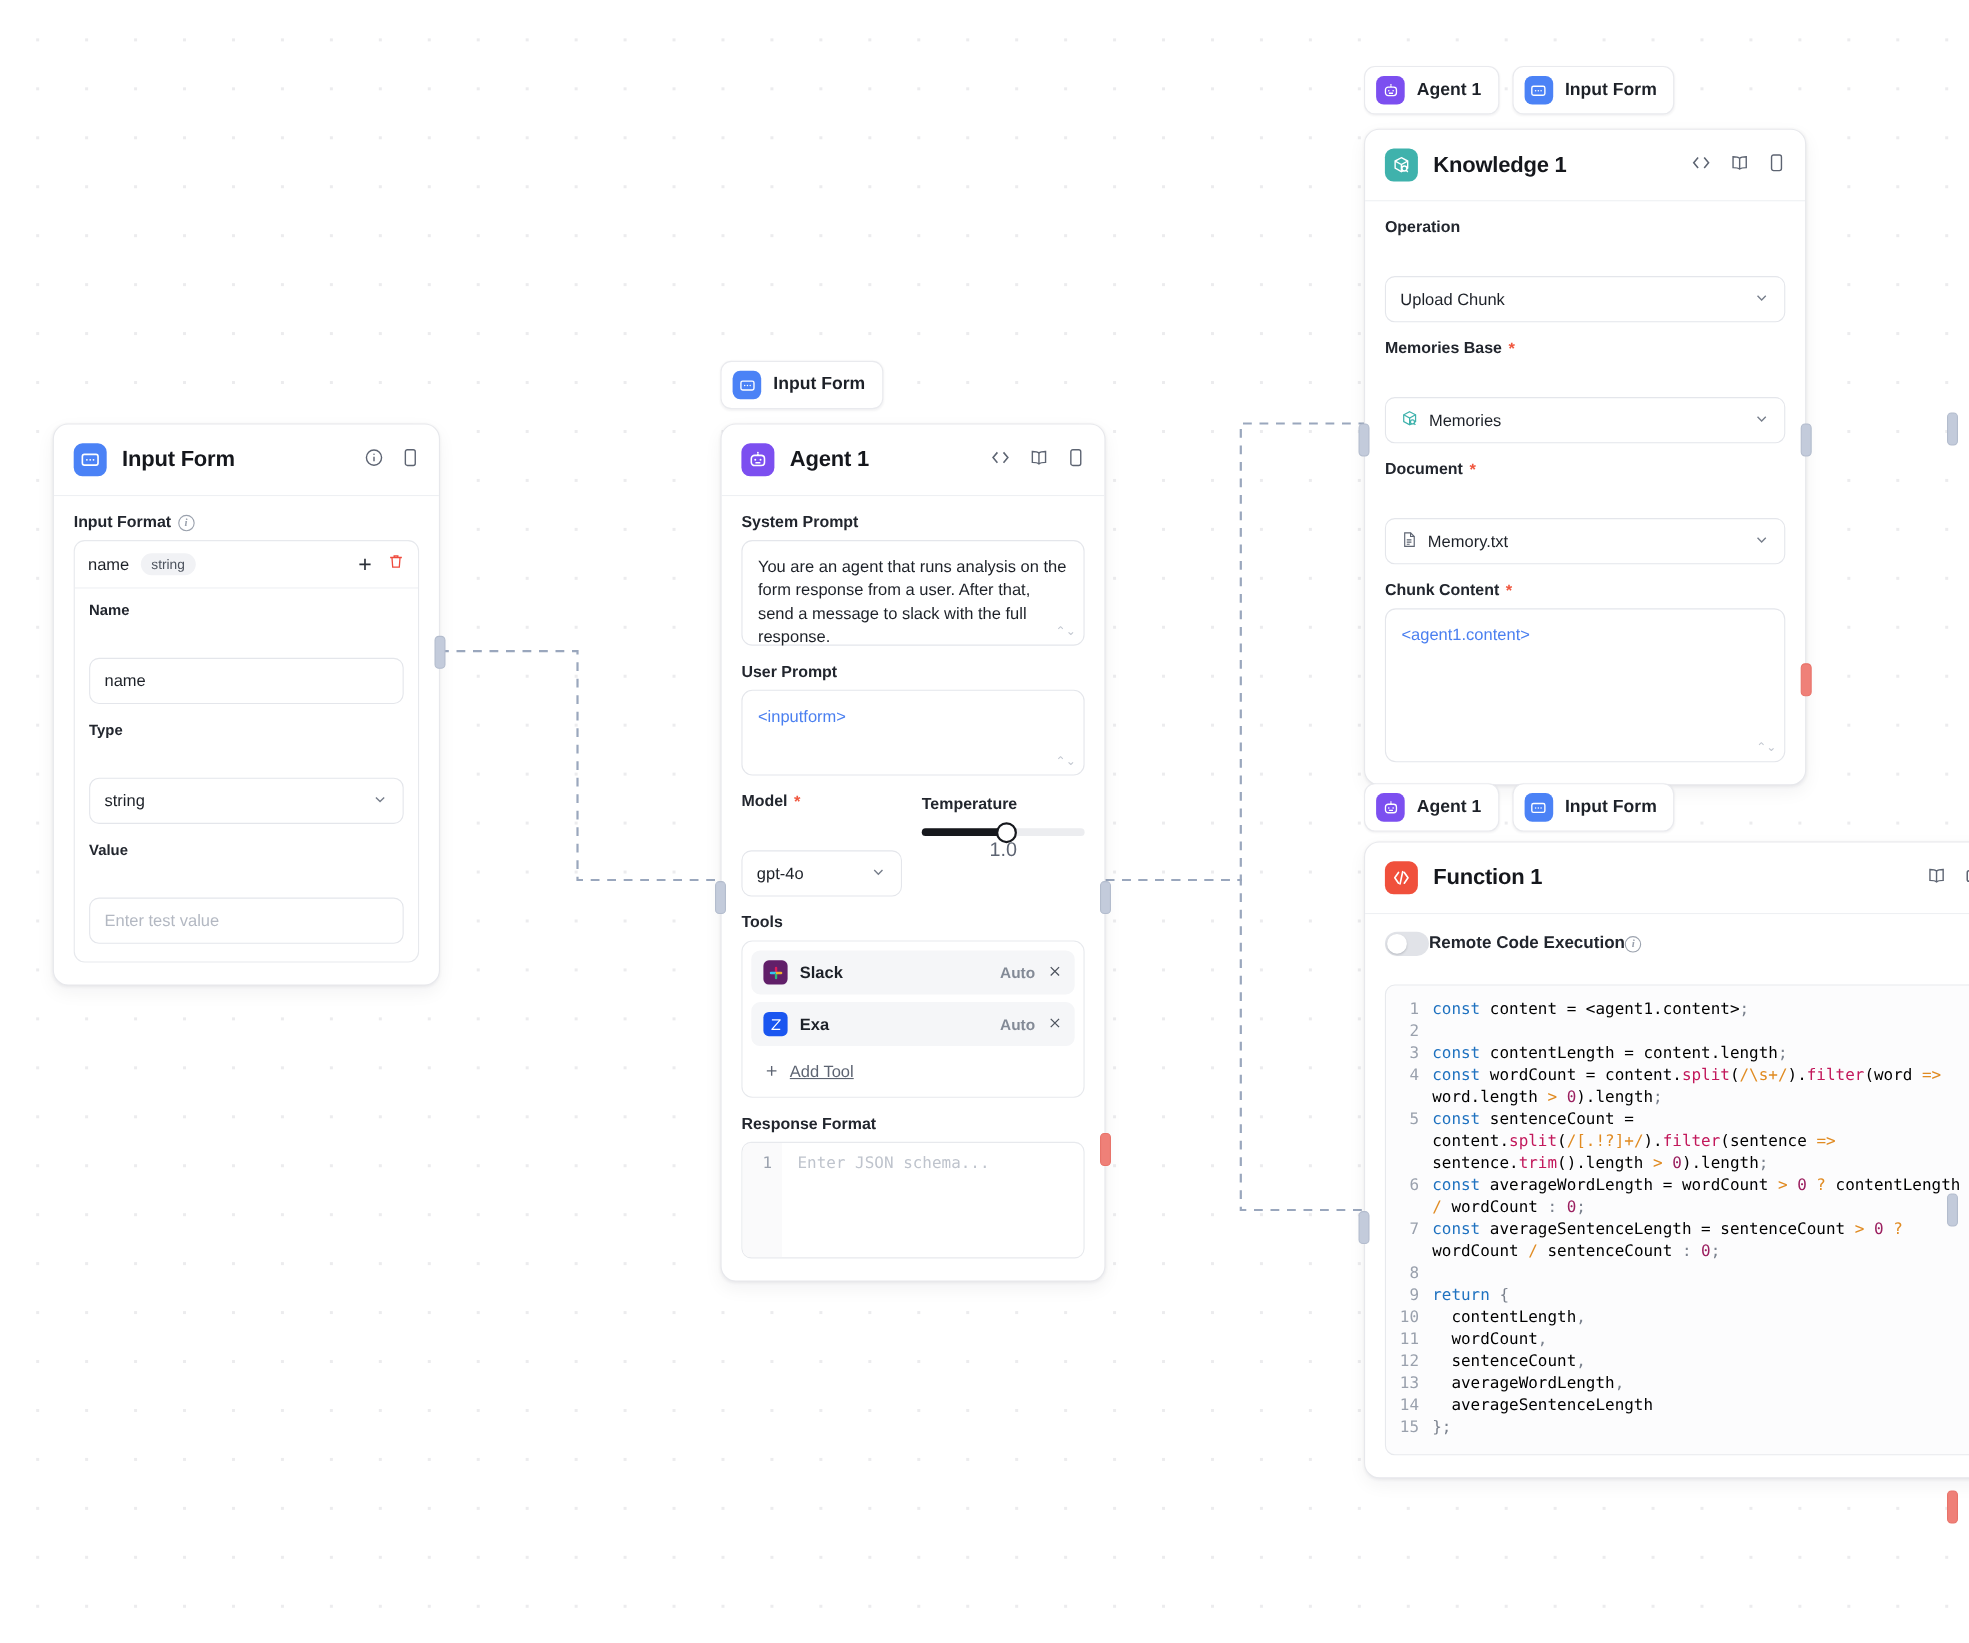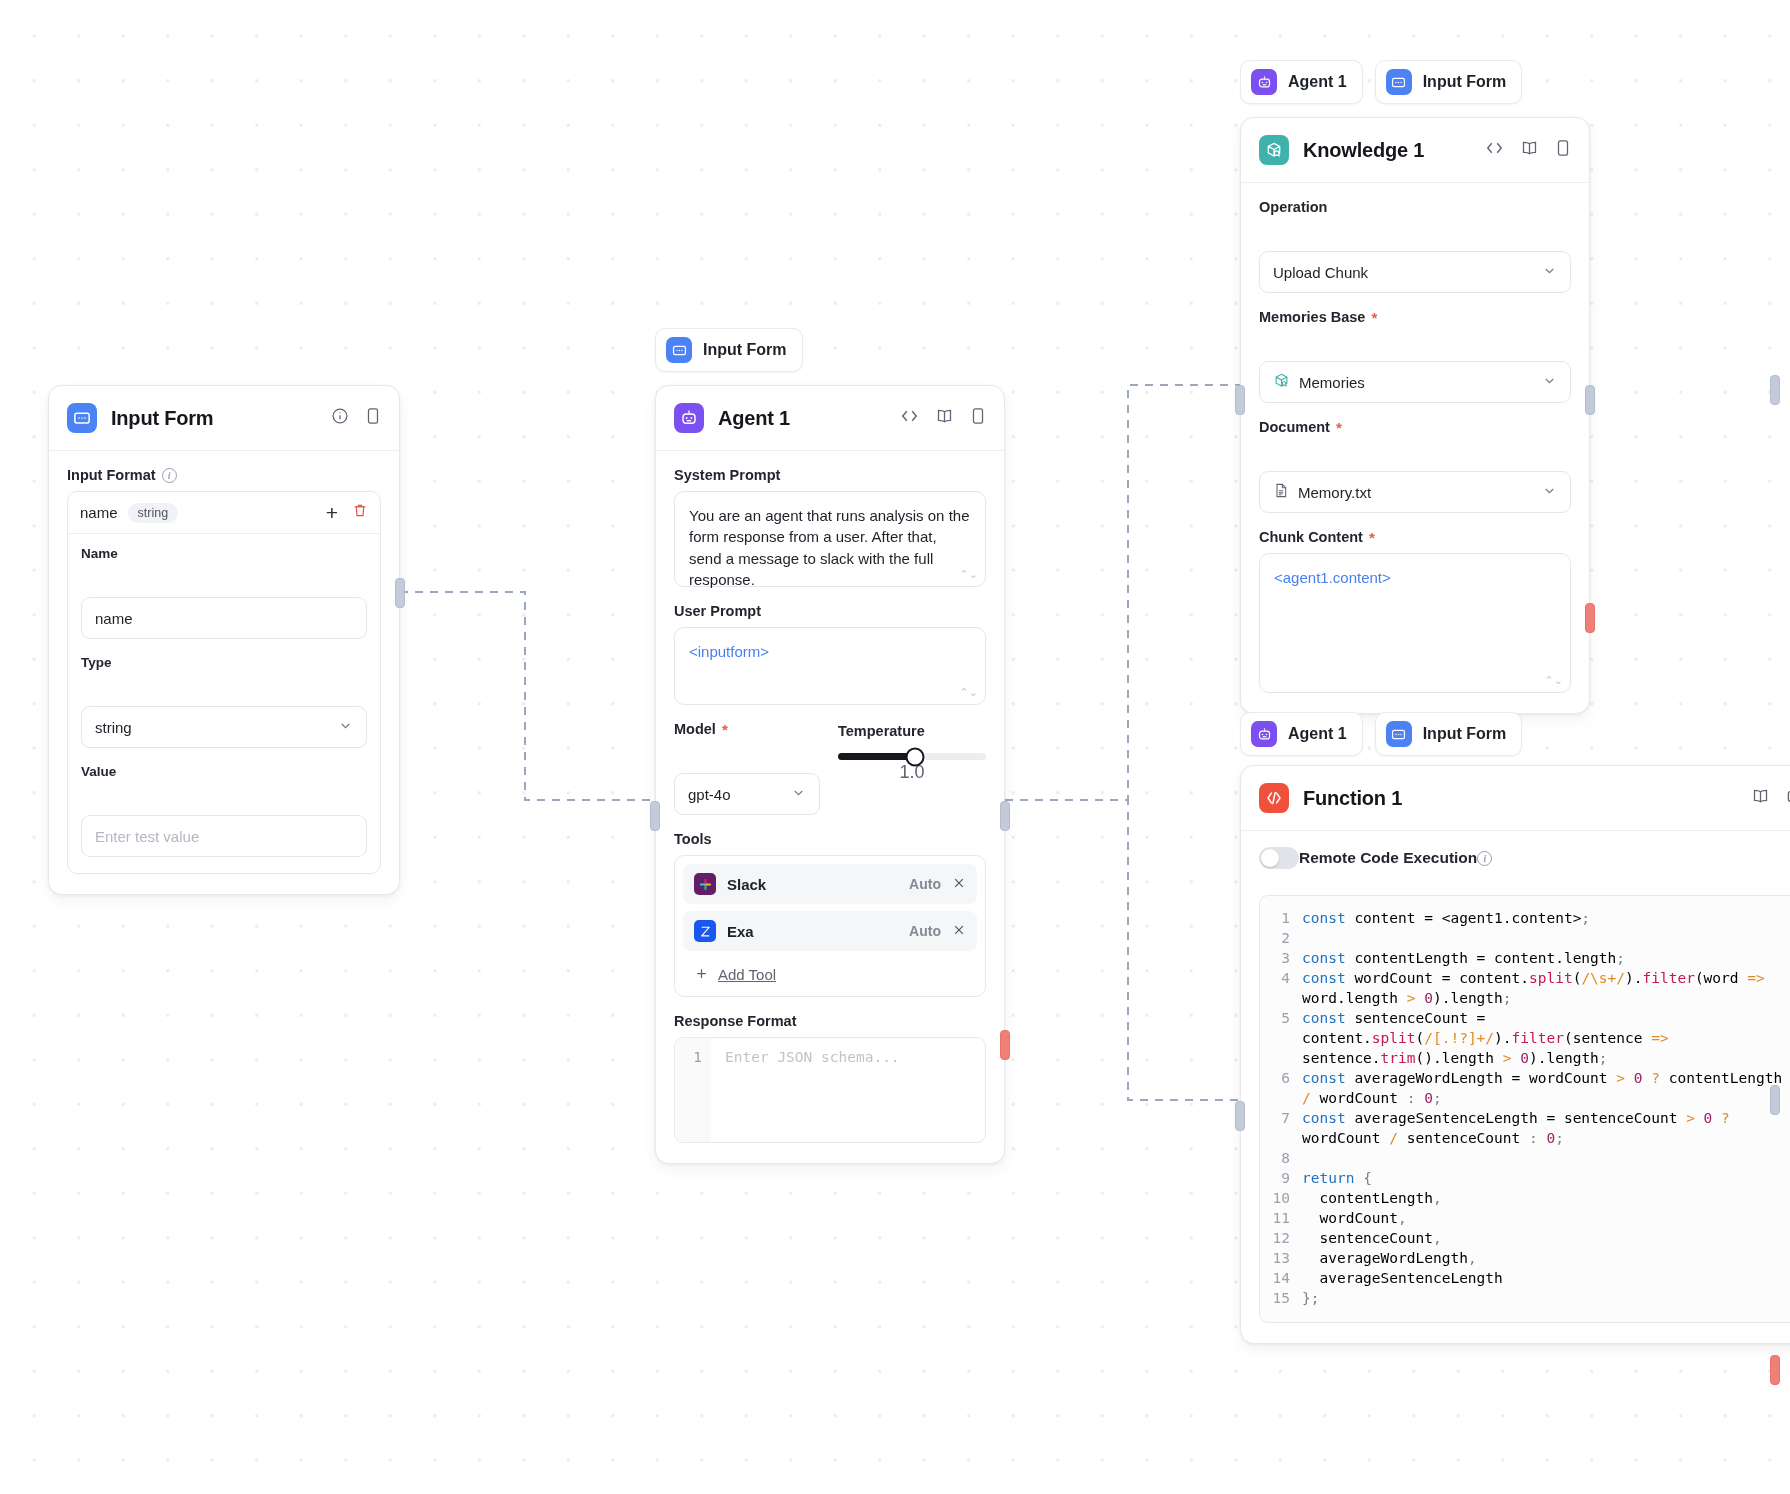--- a/index.html
+++ b/index.html
@@ -472,21 +472,21 @@
           <rect x="2.5" y="5.5" width="19" height="13" rx="2.5"></rect>
           <circle cx="8" cy="12" r="1.1" fill="#fff" stroke="none"></circle>
             <circle cx="12" cy="12" r="1.1" fill="#fff" stroke="none"></circle>
             <circle cx="16" cy="12" r="1.1" fill="#fff" stroke="none"></circle>
         </svg>
       </span>
       <span>Input Form</span>
     </div>
   </div>
 
-  <div class="node" style="left:1240px; top:117px; width:350px;">
+  <div class="node" style="left:1240px; top:117px; width:402px;">
     <div class="node-header">
       <span class="sq teal">
         <svg width="18" height="18" viewBox="0 0 24 24" fill="none" stroke="#fff" stroke-width="1.7">
           <path d="M12 3.2l7.6 4v8.6L12 20 4.4 15.8V7.2z"></path>
             <path d="M4.4 7.2L12 11.4l7.6-4.2M12 11.4V20"></path>
           <circle cx="15.6" cy="16.3" r="3" fill="#3fb2ac"></circle>
             <path d="M17.8 18.5l2 2"></path>
         </svg>
       </span>
       <span class="node-title">Knowledge 1</span>

